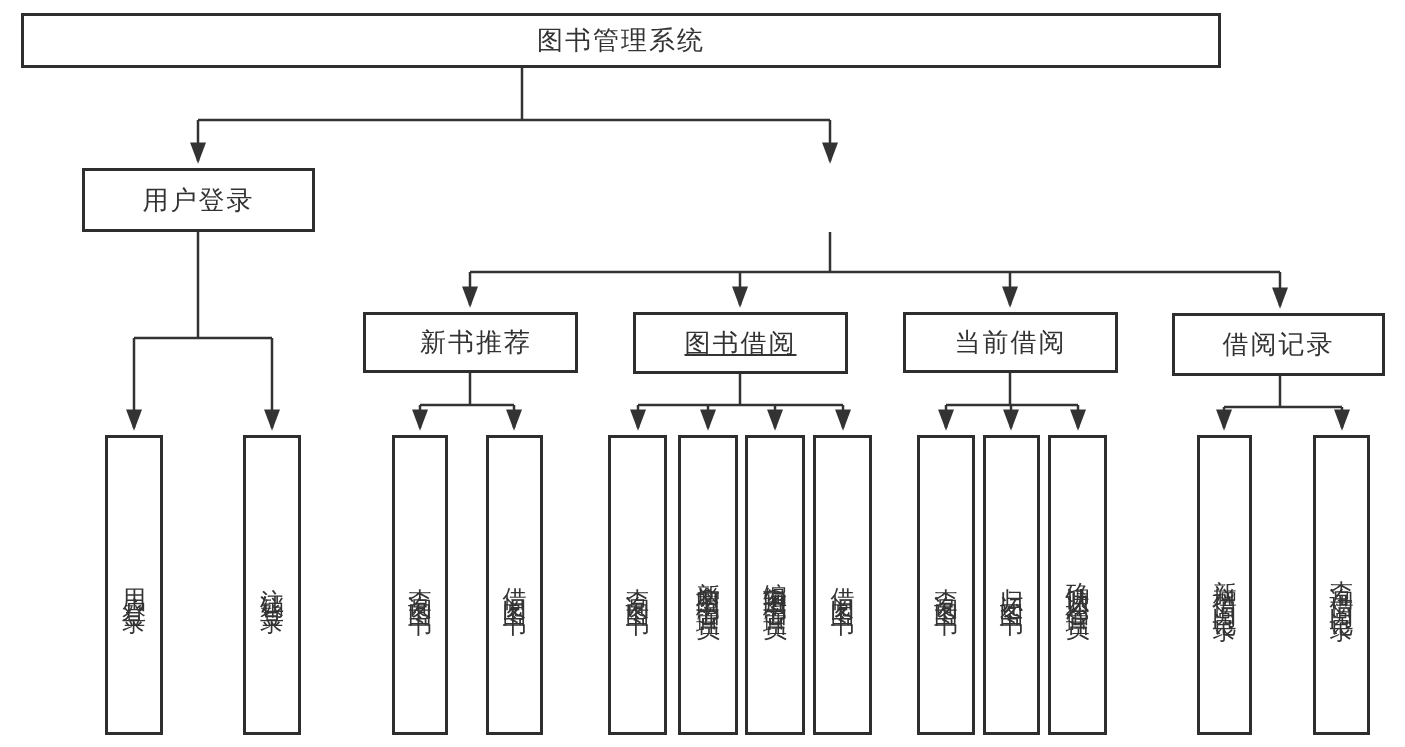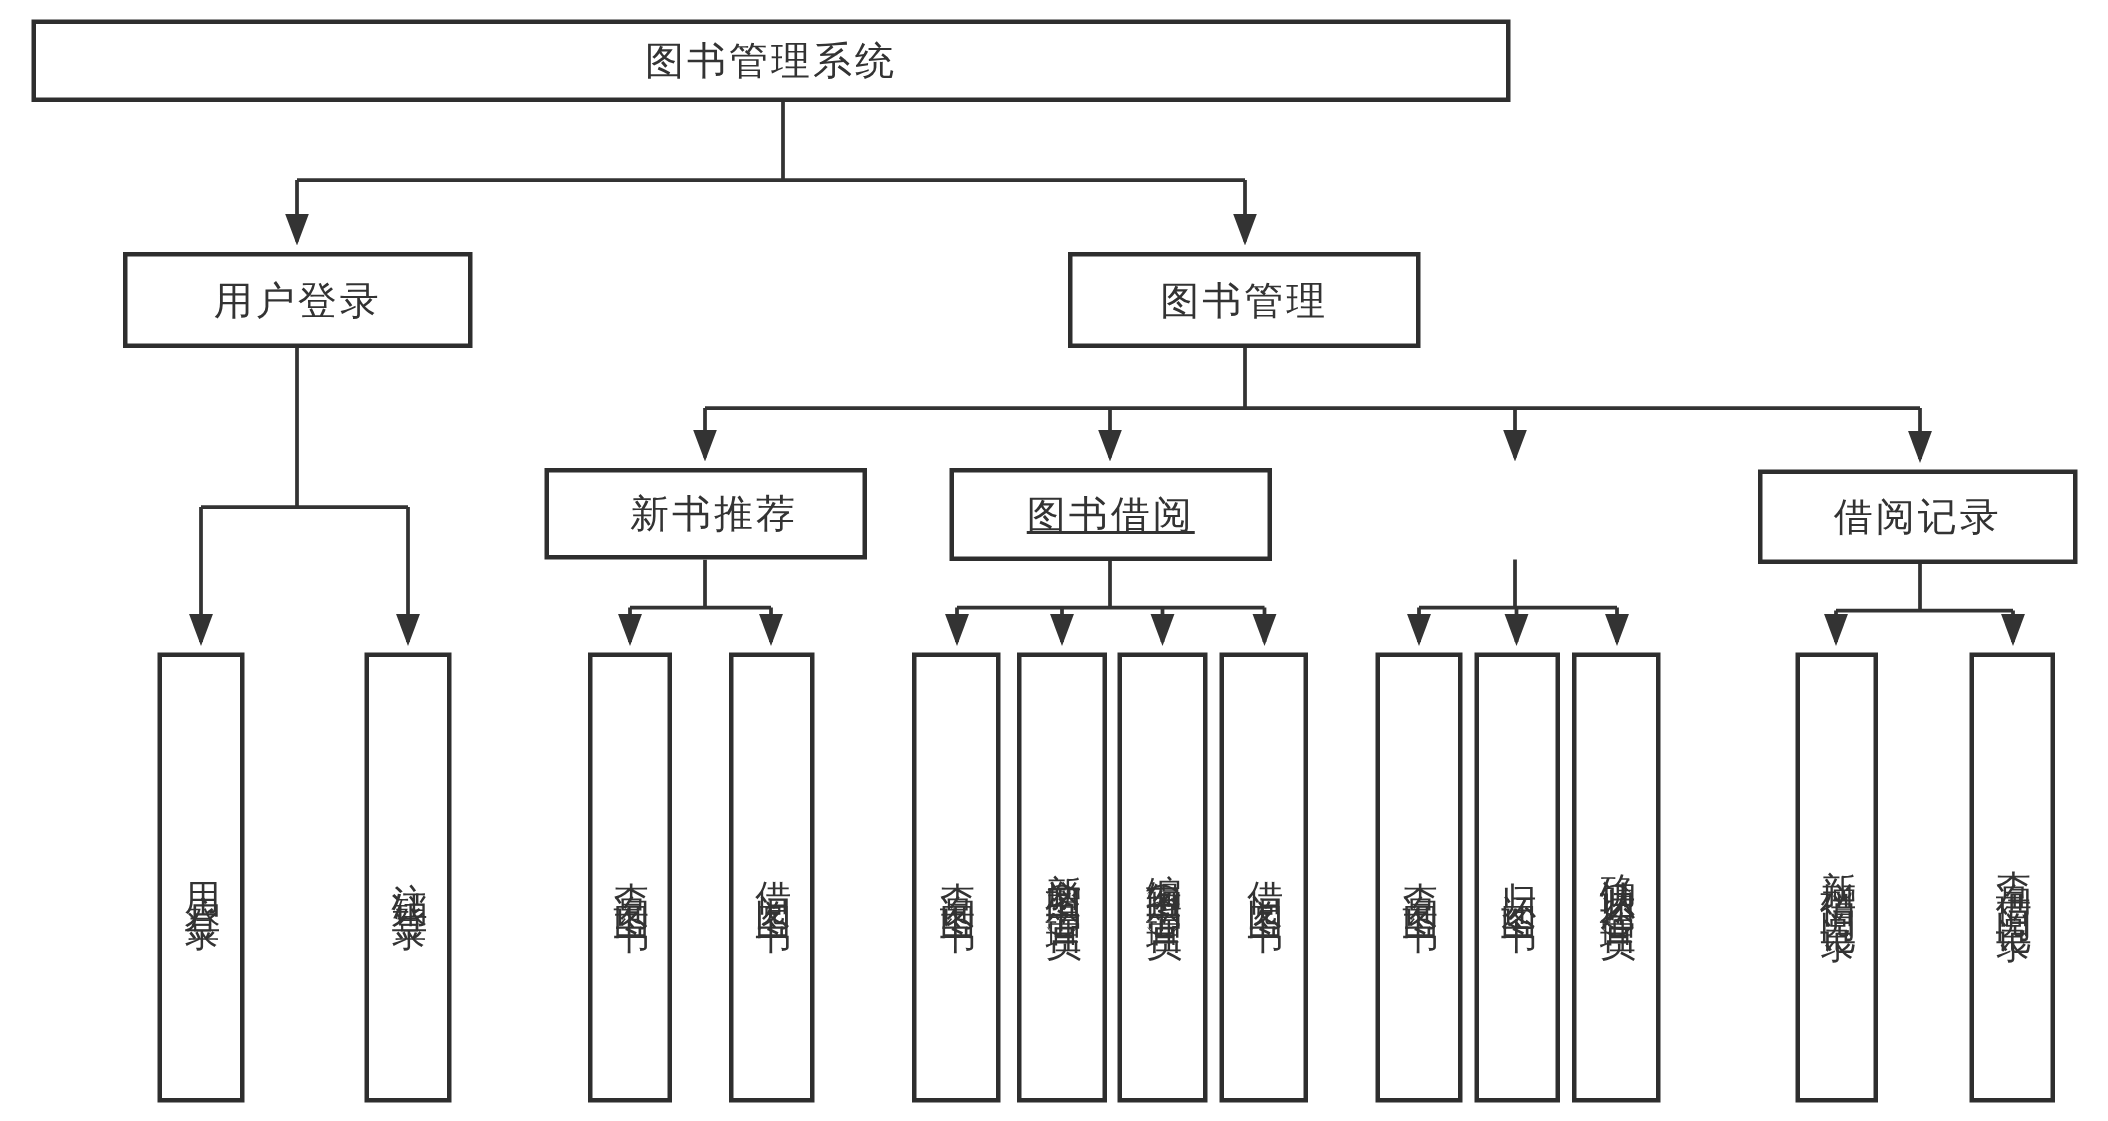--- a/index.html
+++ b/index.html
@@ -74,27 +74,27 @@
       <path d="M1011,405 L1011,428" marker-end="url(#arrow)"></path>
       <path d="M1078,405 L1078,428" marker-end="url(#arrow)"></path>
 
       <path d="M1280,376 L1280,407"></path>
       <path d="M1224,407 L1342,407"></path>
       <path d="M1224,407 L1224,428" marker-end="url(#arrow)"></path>
       <path d="M1342,407 L1342,428" marker-end="url(#arrow)"></path>
     </g>
   </svg>
 
-  <div class="box" style="left:21px;top:13px;width:986px;height:55px;">图书管理系统</div>
+  <div class="box" style="left:21px;top:13px;width:1200px;height:55px;">图书管理系统</div>
 
   <div class="box" style="left:82px;top:168px;width:233px;height:64px;">用户登录</div>
-  <div class="box" style="left:712px;top:168px;width:235px;height:64px;">图书管理</div>
 
   <div class="box" style="left:363px;top:312px;width:215px;height:61px;padding-left:11px;">新书推荐</div>
   <div class="box" style="left:633px;top:312px;width:215px;height:62px;text-decoration:underline;">图书借阅</div>
+  <div class="box" style="left:903px;top:312px;width:215px;height:61px;">当前借阅</div>
   <div class="box" style="left:1172px;top:313px;width:213px;height:63px;">借阅记录</div>
 
   <div class="box leaf" style="left:105px;top:435px;width:58px;height:300px;">用户登录</div>
   <div class="box leaf" style="left:243px;top:435px;width:58px;height:300px;">注销登录</div>
 
   <div class="box leaf" style="left:392px;top:435px;width:56px;height:300px;">查询图书</div>
   <div class="box leaf" style="left:486px;top:435px;width:57px;height:300px;">借阅图书</div>
 
   <div class="box leaf" style="left:608px;top:435px;width:59px;height:300px;">查询图书</div>
   <div class="box leaf" style="left:678px;top:435px;width:60px;height:300px;letter-spacing:5px;">新增图书（管理员）</div>

